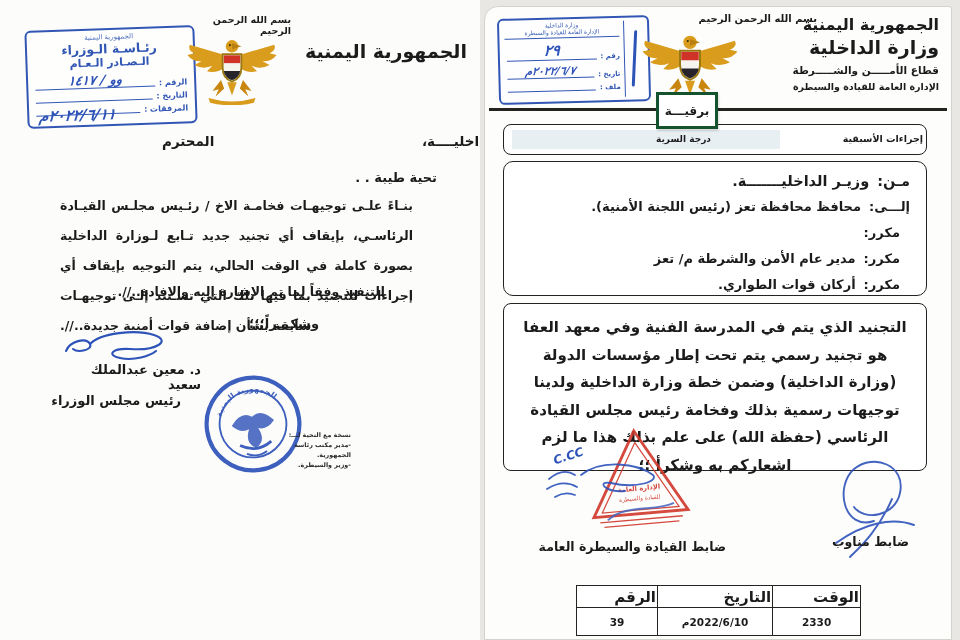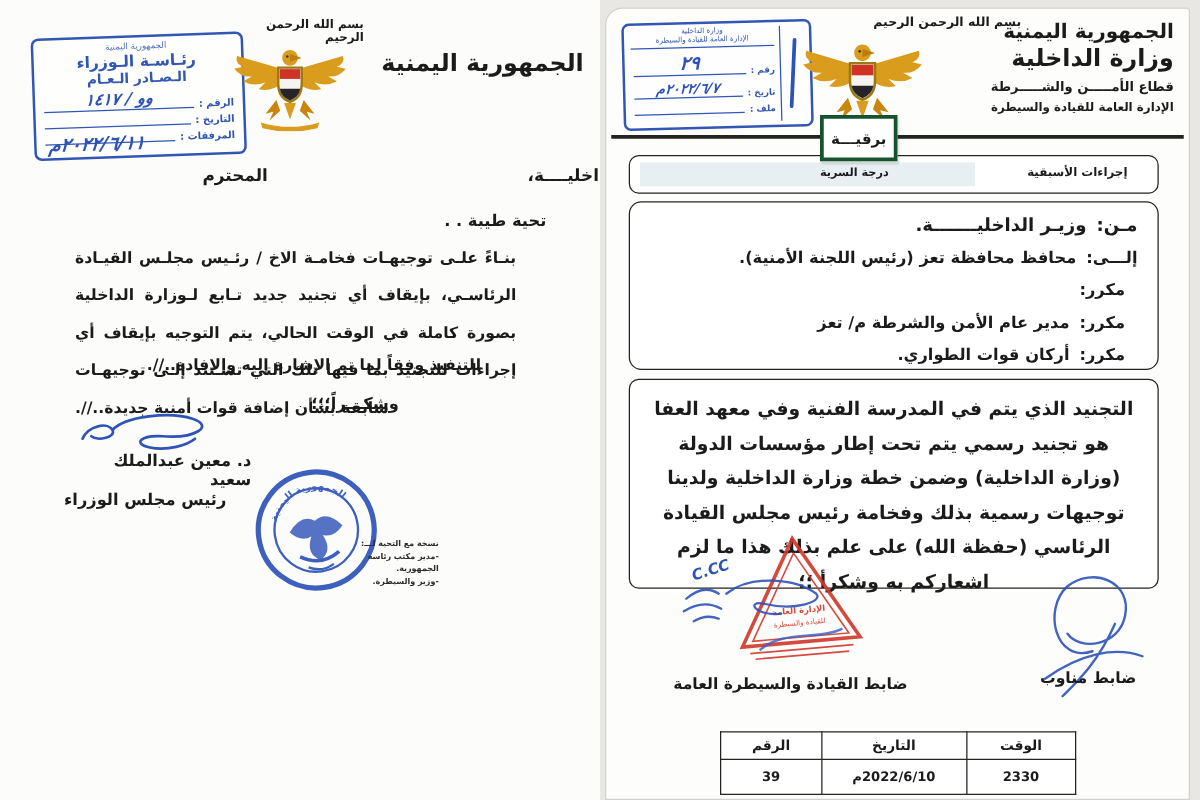--- a/index.html
+++ b/index.html
@@ -58,40 +58,40 @@
   #head-r .c2{font-size:19px;margin-top:2px;}
   #head-r .c3{font-size:10.5px;margin-top:6px;letter-spacing:.5px;}
   #head-r .c4{font-size:9.5px;margin-top:5px;}
   #divider-r{left:4px;top:101px;width:458px;height:2.5px;background:#24231f;}
   #doctype-box{left:171px;top:85px;width:56px;height:31px;background:#fff;border:3px solid #14532d;
                box-shadow:1px 2px 2px rgba(0,0,0,.15);display:flex;align-items:center;justify-content:center;
                font-size:12px;z-index:2;}
   .frame{border:1.8px solid #24231f;background:#fff;box-sizing:border-box;}
   #prec-bar{left:18px;top:117px;width:424px;height:31px;border-radius:8px;}
   #prec-tint{position:absolute;left:8px;top:5px;right:146px;bottom:5px;background:#e7eff3;}
-  #prec-label{position:absolute;right:24px;top:8px;font-size:9.5px;font-weight:bold;}
+  #prec-label{position:absolute;right:3px;top:8px;font-size:9.5px;font-weight:bold;}
   #secr-label{position:absolute;left:152px;top:9px;font-size:9px;font-weight:bold;}
   #addr-box{left:18px;top:154px;width:424px;height:135px;border-radius:10px;padding:6px 16px;}
   .a-line{display:flex;align-items:baseline;font-size:13px;line-height:26px;}
   .a-line .lab{margin-left:8px;}
   .a-line.first{font-size:14.5px;}
   .a-line.cc{margin-right:10px;}
   #msg-box{left:18px;top:296px;width:424px;height:168px;border-radius:8px;padding:10px 14px;
            font-size:15px;line-height:27.5px;text-align:center;}
   #red-stamp{left:100px;top:416px;z-index:3;transform:rotate(-5deg);opacity:.9;}
   #cc-scribble{left:56px;top:438px;z-index:4;}
   #cc-note{position:absolute;left:12px;top:4px;font-size:12px;color:#2d52b8;font-style:italic;
            transform:rotate(-18deg);font-weight:bold;}
   #officer-title{left:53px;top:532px;width:188px;font-size:12.5px;}
   #duty-wrap{left:313px;top:450px;width:145px;height:115px;}
   #duty-label{position:absolute;left:0;top:77px;width:100%;text-align:center;font-size:12.5px;font-weight:bold;z-index:2;}
   #duty-sig{position:absolute;left:28px;top:0;z-index:1;}
   #log-table{left:91px;top:578px;width:285px;border-collapse:collapse;}
   #log-table th,#log-table td{border:1.6px solid #24231f;font-weight:bold;text-align:center;background:#fff;}
-  #log-table th{font-size:11px;height:19px;}
+  #log-table th{font-size:15px;height:19px;text-align:right;}
   #log-table td{font-size:10.5px;height:25px;}
   .col-time{width:88px;}.col-date{width:116px;}.col-num{width:81px;}
 </style>
 </head>
 <body>
 
 <div id="canvas">
 
   <div>
 

